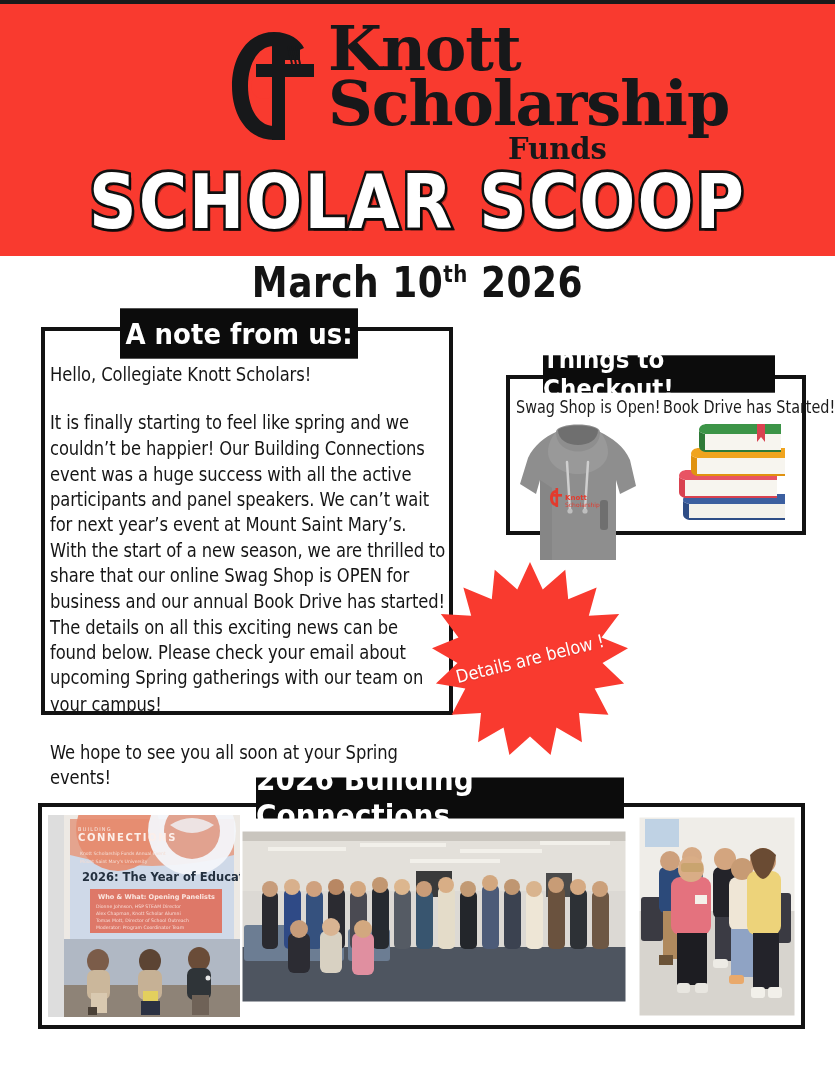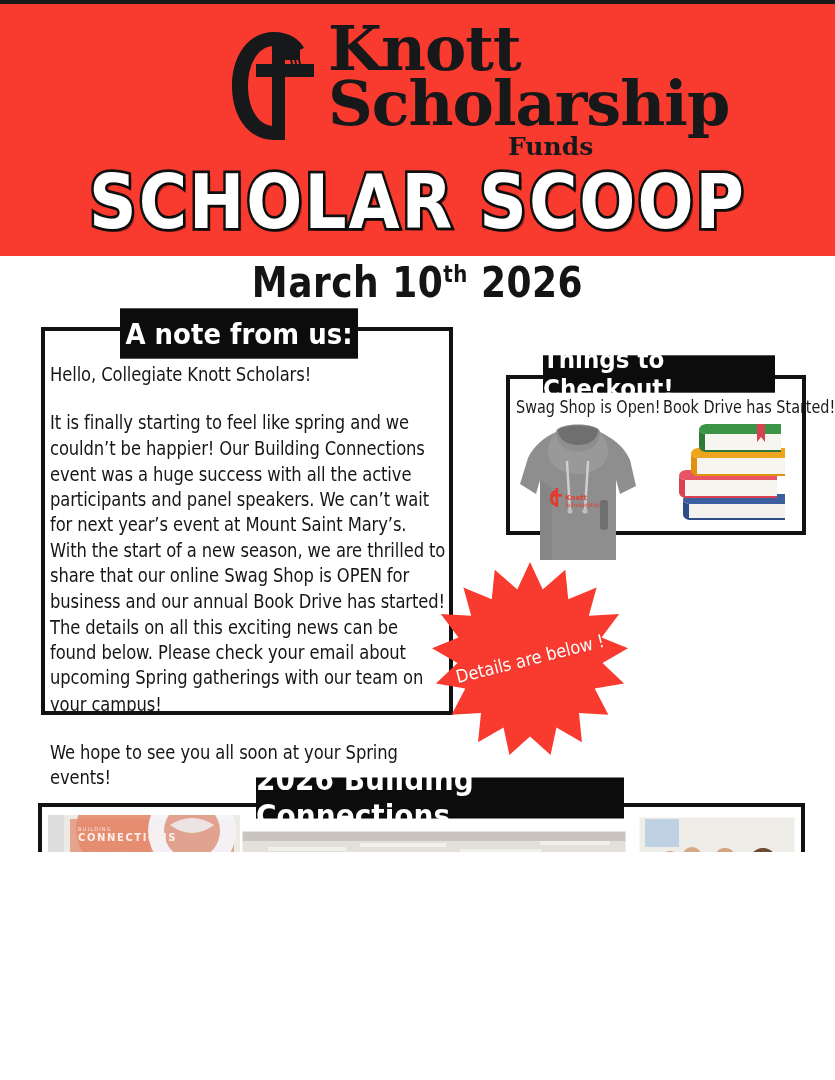--- a/index.html
+++ b/index.html
@@ -4,21 +4,21 @@
 <title>Scholar Scoop Newsletter</title>
 <style>
   html,body{margin:0;padding:0;}
   body{
     width:835px;height:1080px;
     background:#ffffff;
     font-family:"DejaVu Sans Condensed","Liberation Sans",sans-serif;
     overflow:hidden;
     position:relative;
   }
-  .page{position:relative;width:835px;height:852px;background:#fff;overflow:hidden;}
+  .page{position:relative;width:835px;height:1080px;background:#fff;overflow:hidden;}
 
   
   .banner{
     position:absolute;left:0;top:0;width:835px;height:256px;
     background:#F93A2F;
     border-top:4px solid #1a1a1a;
     box-sizing:border-box;
     overflow:hidden;
   }
   .logo-wrap{
@@ -28,21 +28,21 @@
   .logo-text{
     position:absolute;left:100px;top:-2px;
     font-family:"DejaVu Serif","Liberation Serif",serif;
     color:#17181A;font-weight:700;line-height:0.95;
   }
   .logo-l1{font-size:62px;letter-spacing:-1px;display:block;}
   .logo-l2{font-size:62px;letter-spacing:-1px;display:block;margin-top:-4px;}
   .logo-l3{
     position:absolute;left:280px;top:110px;
     font-family:"DejaVu Serif","Liberation Serif",serif;
-    font-size:25px;font-weight:700;color:#17181A;letter-spacing:0px;
+    font-size:29px;font-weight:700;color:#17181A;letter-spacing:0px;
   }
 
   .scoop{
     position:absolute;left:0;top:160px;width:835px;text-align:center;
     font-family:"DejaVu Sans","Liberation Sans",sans-serif;
     font-weight:bold;font-size:66px;letter-spacing:2px;
     color:#ffffff;
     -webkit-text-stroke:5px #111;
     paint-order:stroke fill;
     text-shadow:3px 3px 0 rgba(0,0,0,0.35);

